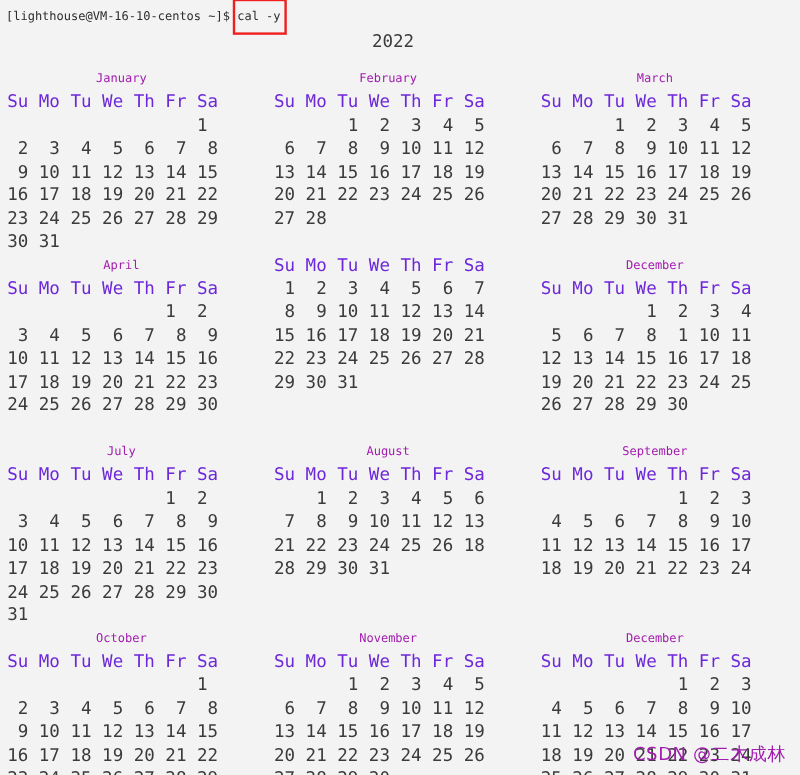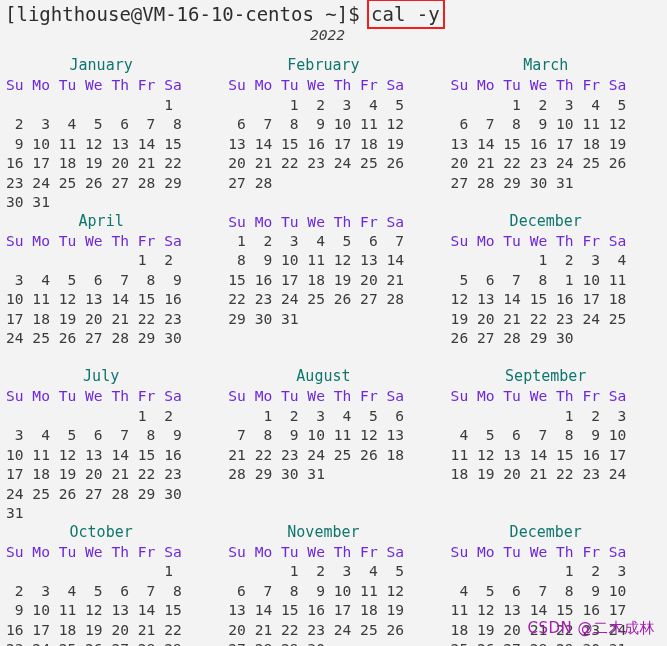--- a/index.html
+++ b/index.html
@@ -25,21 +25,21 @@
     line-height: 19.45px;
     letter-spacing: 0px;
   }
 
   
   .prompt-line {
     position: absolute;
     top: 5px;
     left: 5px;
     white-space: pre;
-    font-size: 19px;
+    font-size: 10px;
     line-height: 19px;
     color: #2d2d2d;
   }
   .prompt-user { color: #2d2d2d; }
   .cmd-wrap {
     position: relative;
     display: inline-block;
   }
   .cmd-box {
     position: absolute;
@@ -65,21 +65,20 @@
     width: 667px;
     text-align: center;
     white-space: pre;
     font-size: 14.6px;
     line-height: 19px;
     color: #3b3b3b;
   }
   .year-line .year-inner {
     display: inline-block;
     margin-left: -12px;
-    font-style: italic;
   }
 
   
   #cal-grid {
     position: absolute;
     top: 56px;
     left: 0;
     width: 667px;
   }
   .month-row {
@@ -90,22 +89,22 @@
   .month-block {
     width: 222.3px;
     flex: 0 0 222.3px;
     box-sizing: border-box;
   }
   .month-title {
     text-align: center;
     white-space: pre;
     height: 19.45px;
     line-height: 19.45px;
-    font-size: 15px;
-    color: #0f766e;
+    font-size: 10px;
+    color: #a21caf;
     padding-right: 20px;
   }
   .dow-row, .week-row {
     white-space: pre;
     height: 19.45px;
     line-height: 19.45px;
     font-size: 14.6px;
     padding-left: 6px;
     color: #3b3b3b;
   }

